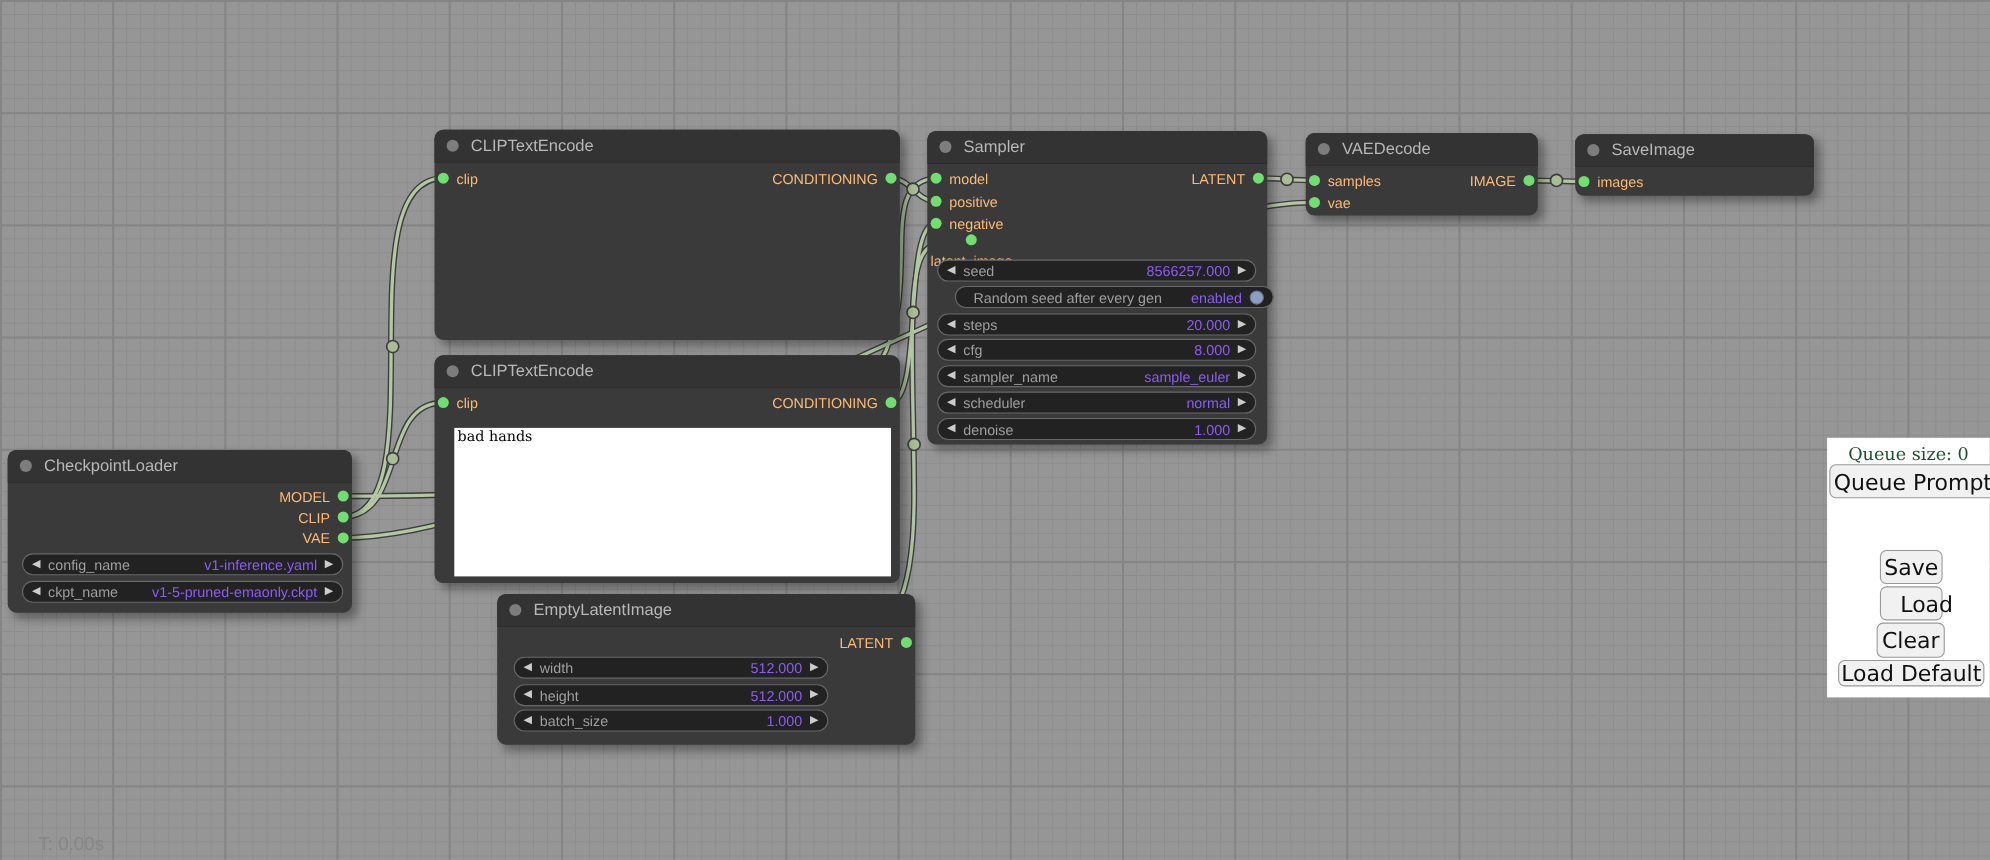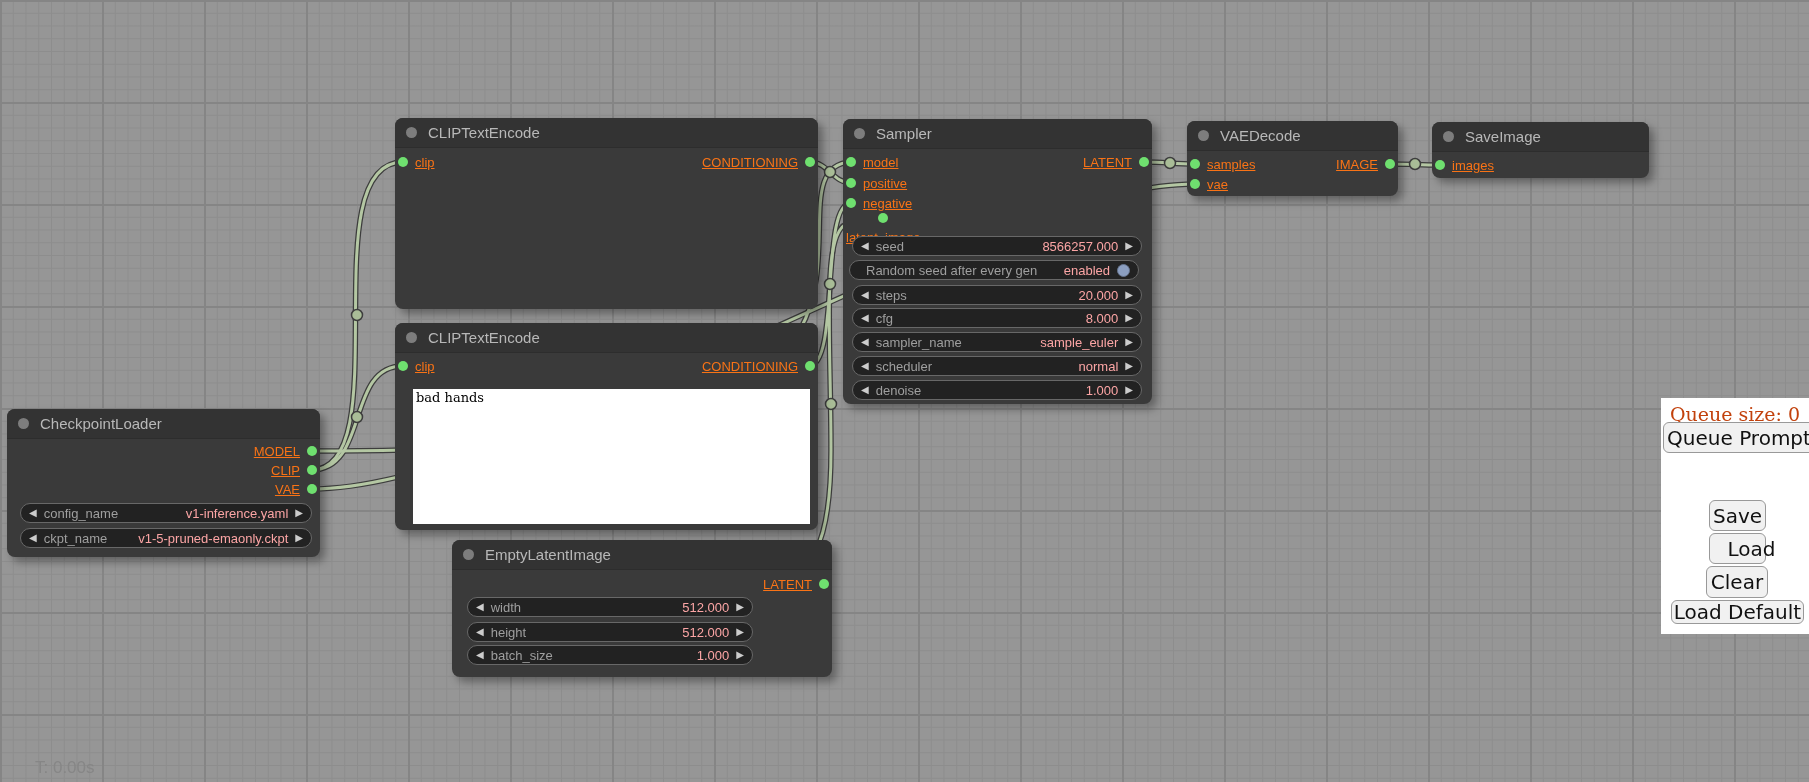--- a/index.html
+++ b/index.html
@@ -23,43 +23,43 @@
     position:absolute;z-index:2;background:#3a3a3a;border-radius:8px;
     box-shadow:5px 5px 9px rgba(0,0,0,0.35);color:#b0b0b0;font-size:13px;
   }
   .node-title{
     position:absolute;left:0;top:0;right:0;height:30px;background:#333333;
     border-radius:8px 8px 0 0;border-bottom:1px solid #2d2d2d;
     display:flex;align-items:center;padding-left:11px;box-sizing:border-box;
     font-size:15px;color:#b8b8b8;
   }
   .tdot{width:11px;height:11px;border-radius:50%;background:#7d7d7d;margin-right:11px;flex:0 0 auto;}
-  .slot{position:absolute;height:20px;display:flex;align-items:center;gap:7px;color:#f97316;text-decoration:underline;}
+  .slot{position:absolute;height:20px;display:flex;align-items:center;gap:7px;color:#fdba74;}
   .slot.in{left:3px;}
   .slot.out{right:3px;flex-direction:row-reverse;}
   .sdot{width:10px;height:10px;border-radius:50%;background:#6fe06f;flex:0 0 auto;}
   .widget{
     position:absolute;height:20px;background:#222222;border:1px solid #686868;
     border-radius:11px;display:flex;align-items:center;box-sizing:border-box;
     padding:0 8px;font-size:13px;color:#9f9f9f;
   }
   .arrow{color:#cccccc;font-size:10px;flex:0 0 auto;line-height:1;}
   .w-label{margin-left:7px;white-space:nowrap;}
-  .w-value{margin-left:auto;margin-right:7px;color:#fca5a5;white-space:nowrap;}
+  .w-value{margin-left:auto;margin-right:7px;color:#8b5cf6;white-space:nowrap;}
   .toggle-circle{width:13px;height:13px;border-radius:50%;background:#8c9fc1;border:1px solid #66758f;box-sizing:border-box;flex:0 0 auto;}
   .prompt-area{
     position:absolute;background:#ffffff;color:#000;border:none;resize:none;outline:none;
     font-family:"DejaVu Serif",serif;font-size:13px;padding:1px 3px;box-sizing:border-box;
   }
   .stats-text{position:absolute;left:35px;top:758px;font-size:17px;color:#868686;z-index:1;}
 
   .menu-panel{
     position:absolute;left:1661px;top:398px;width:148px;height:236px;background:#ffffff;z-index:3;
   }
-  .queue-size{margin-top:5px;text-align:center;font-family:"DejaVu Serif",serif;font-size:19px;color:#c2410c;}
+  .queue-size{margin-top:5px;text-align:center;font-family:"DejaVu Serif",serif;font-size:16px;color:#14532d;}
   .btn{
     position:absolute;box-sizing:border-box;background:#f1f1f1;border:1px solid #999;
     border-radius:6px;font-family:"DejaVu Sans",sans-serif;font-size:20px;color:#111;
     display:flex;align-items:center;justify-content:center;padding:0;
   }
 </style>
 </head>
 <body>
 
 <svg id="wires" width="1809" height="782">
@@ -184,21 +184,21 @@
   <div class="slot out" style="top:33px;">
     <span class="sdot"></span>
     <span>LATENT</span>
   </div>
   <div class="widget" style="left:9px;top:117px;width:290px;">
     <span class="arrow">◀</span>
     <span class="w-label">seed</span>
     <span class="w-value">8566257.000</span>
     <span class="arrow">▶</span>
   </div>
-  <div class="widget" style="left:6px;top:141px;width:290px;padding-left:16px;">
+  <div class="widget" style="left:25px;top:141px;width:290px;padding-left:16px;">
     <span class="w-label" style="margin-left:0;">Random seed after every gen</span>
     <span class="w-value">enabled</span>
     <span class="toggle-circle"></span>
   </div>
   <div class="widget" style="left:9px;top:166px;width:290px;">
     <span class="arrow">◀</span>
     <span class="w-label">steps</span>
     <span class="w-value">20.000</span>
     <span class="arrow">▶</span>
   </div>

